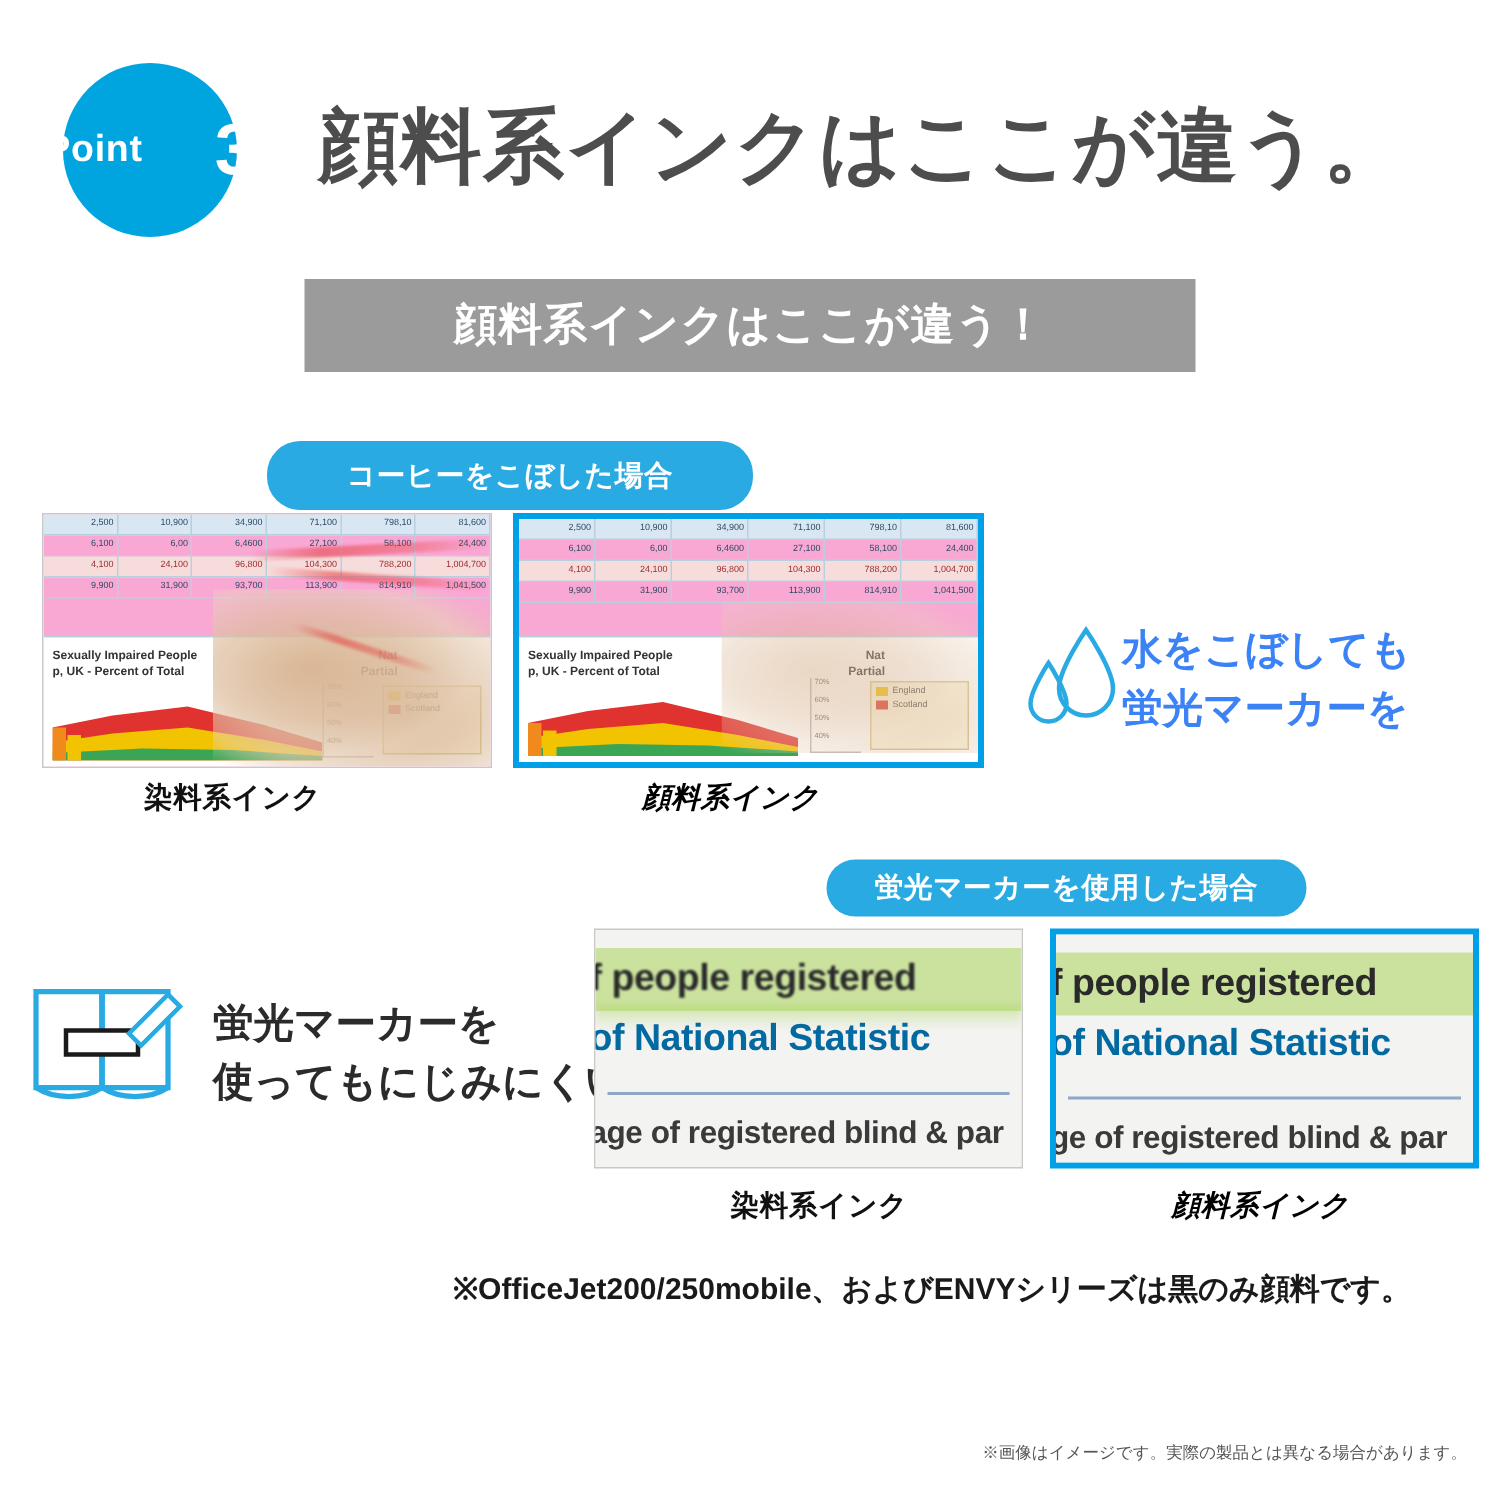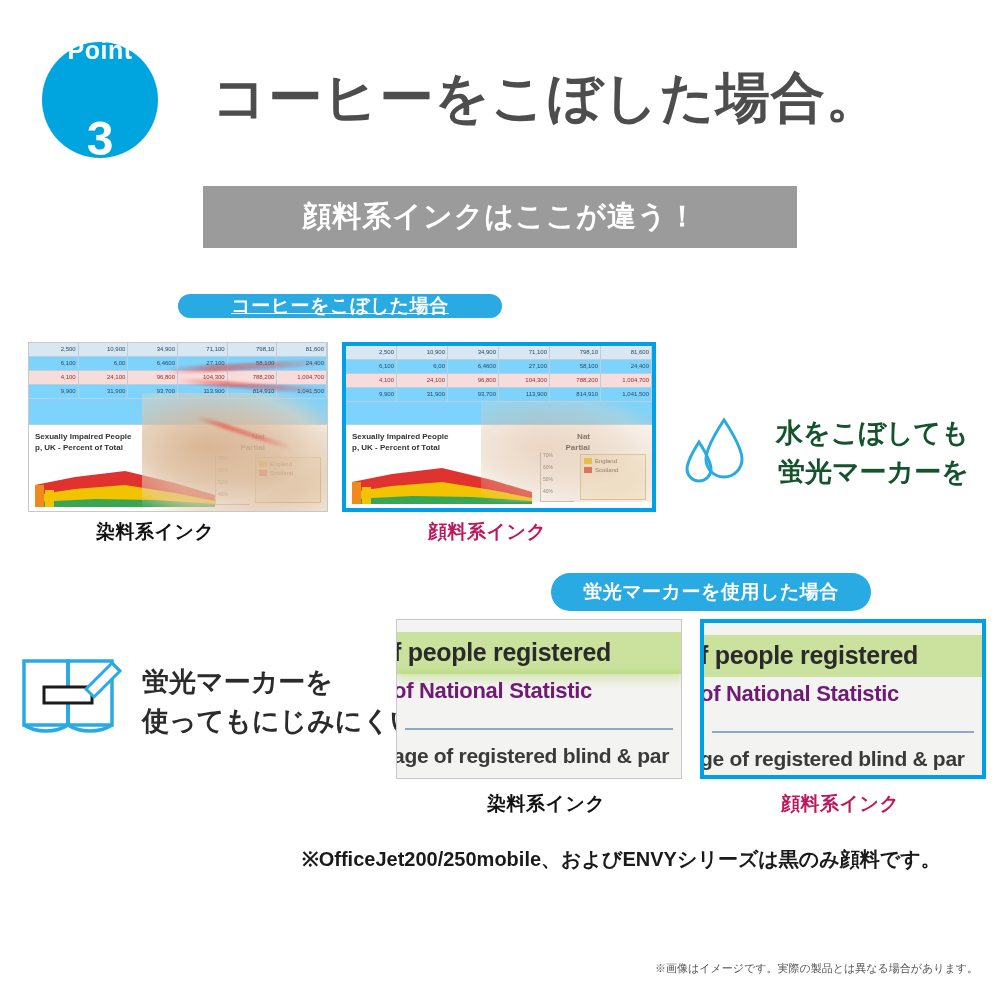--- a/index.html
+++ b/index.html
@@ -18,21 +18,21 @@
 
   
   .point-badge {
     position: absolute;
     left: 42px; top: 42px;
     width: 116px; height: 116px;
     border-radius: 50%;
     background: #00a5e0;
     color: #ffffff;
     display: flex;
-    flex-direction: column;
+    flex-direction: row;
     align-items: center;
     justify-content: center;
     line-height: 1;
     gap: 48px;
   }
   .point-badge .pt-label {
     font-size: 25px;
     font-weight: bold;
     letter-spacing: 0.5px;
     margin-bottom: 2px;
@@ -77,41 +77,41 @@
     display: flex;
     align-items: center;
     justify-content: center;
     color: #ffffff;
     font-size: 19px;
     font-weight: bold;
     letter-spacing: 0.5px;
   }
   #pill-coffee {
     left: 178px; top: 294px;
-    width: 324px; height: 24px; text-decoration: underline;
+    width: 324px; height: 46px;
   }
   #pill-marker {
     left: 551px; top: 573px;
     width: 320px; height: 38px;
   }
 
   
   .sample {
     position: absolute;
     overflow: hidden;
     background: #ffffff;
   }
   .sample.plain { border: 1px solid #c8c8c8; }
   .sample.hl { border: 4px solid #00a0e9; }
 
   #sample-dye-coffee { left: 28px; top: 342px; width: 300px; height: 170px; }
   #sample-pig-coffee { left: 342px; top: 342px; width: 314px; height: 170px; }
 
   
-  .ss { position: absolute; inset: 0; background: #7dd3fc; }
+  .ss { position: absolute; inset: 0; background: #f9a8d4; }
   .ss-rows { position: absolute; left: 0; top: 0; right: 0; height: 48%; }
   .ss-row {
     position: relative;
     height: 14px;
     border-bottom: 1px solid #b9cfe0;
     display: flex;
   }
   .ss-row.blue { background: #d9e7f3; }
   .ss-row.red  { background: #f7dcdc; }
   .ss-cell {
@@ -199,41 +199,40 @@
 
   
   .caption {
     position: absolute;
     font-size: 19px;
     font-weight: bold;
     letter-spacing: 0.5px;
     white-space: nowrap;
   }
   .caption.dye { color: #111111; }
-  .caption.pig { color: #be185d; }
+  .caption.pig { color: #000000; font-style: italic; }
   #cap-dye-coffee { left: 96px; top: 519px; }
   #cap-pig-coffee { left: 428px; top: 519px; }
   #cap-dye-marker { left: 487px; top: 791px; }
   #cap-pig-marker { left: 781px; top: 791px; }
 
   
   .drop-note {
     position: absolute;
     left: 684px; top: 412px;
     display: flex;
     align-items: center;
   }
   .drop-note .txt {
-    margin-left: 28px;
+    margin-left: 0;
     font-size: 27px;
     font-weight: bold;
-    color: #14532d;
+    color: #3b82f6;
     line-height: 1.45;
     white-space: nowrap;
-    text-align: right;
   }
 
   
   .marker-note {
     position: absolute;
     left: 14px; top: 645px;
     display: flex;
     align-items: flex-end;
   }
   .marker-note .txt {
@@ -255,23 +254,23 @@
     left: -4px; top: 18px; right: -4px;
     font-size: 25px;
     font-weight: bold;
     color: #2a2a2a;
     white-space: nowrap;
     letter-spacing: -0.3px;
   }
   .doc-line2 {
     position: absolute;
     left: -4px; top: 58px; right: -4px;
-    font-size: 22px;
-    font-weight: bold;
-    color: #701a75;
+    font-size: 25px;
+    font-weight: bold;
+    color: #0369a1;
     white-space: nowrap;
     letter-spacing: -0.3px;
   }
   .doc-rule {
     position: absolute;
     left: 8px; right: 8px; top: 108px;
     border-top: 2px solid #8ea8c8;
   }
   .doc-line3 {
     position: absolute;
@@ -318,21 +317,21 @@
 </head>
 <body>
 
 <div class="page">
 
   <div class="point-badge">
     <div class="pt-label">Point</div>
     <div class="pt-num">3</div>
   </div>
 
-  <div class="headline">コーヒーをこぼした場合。</div>
+  <div class="headline">顔料系インクはここが違う。</div>
 
   <div class="subtitle-bar">
     <span class="txt">顔料系インクはここが違う！</span>
   </div>
 
   <div class="pill" id="pill-coffee">コーヒーをこぼした場合</div>
 
   <div class="sample plain" id="sample-dye-coffee">
     <div class="ss">
       <div class="ss-rows">

